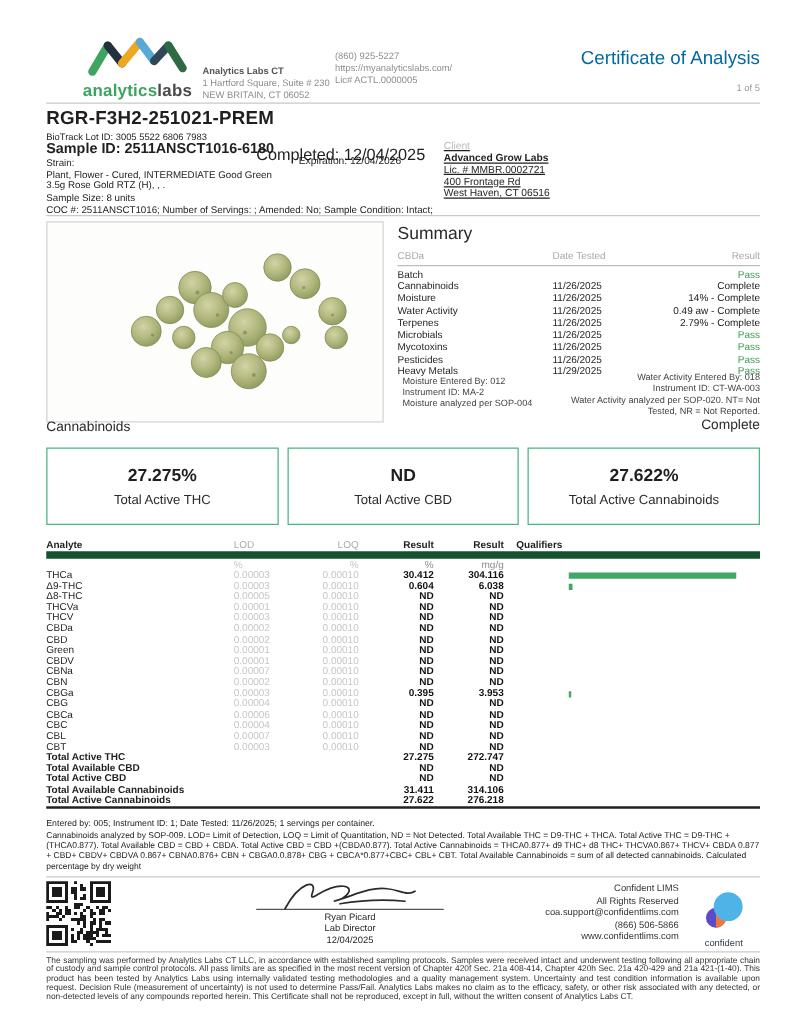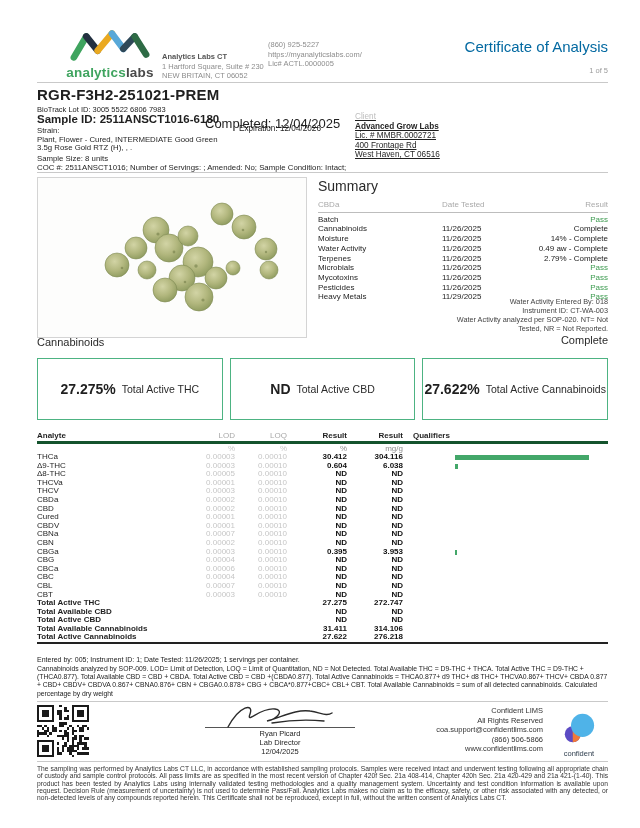--- a/index.html
+++ b/index.html
@@ -41,32 +41,32 @@
   .sum-row .r{color:#222;}
   .sum-row .r.pass{color:var(--pass);}
 
   .moist-note{position:absolute;left:322px;top:300px;font-size:7.3px;line-height:9px;color:#444;}
   .wa-note{position:absolute;right:32px;top:297px;width:168px;font-size:7.3px;line-height:9px;color:#444;text-align:right;}
 
   
   .cann-label{position:absolute;left:37px;top:336px;font-size:11px;color:#2a2a2a;}
   .cann-status{position:absolute;right:32px;top:334px;font-size:11px;color:#2a2a2a;}
   .hl-row{position:absolute;left:37px;top:358px;width:571px;display:flex;gap:7px;}
-  .hl-box{flex:1;height:60px;border:1.5px solid var(--box-border);display:flex;
+  .hl-box{flex:1;height:60px;border:1.5px solid var(--box-border);display:flex;flex-direction:column;
           align-items:center;justify-content:center;gap:6px;background:#fff;}
   .hl-value{font-size:14px;font-weight:bold;}
   .hl-label{font-size:10.5px;color:#2a2a2a;}
 
   
   .atable{position:absolute;left:37px;top:431px;width:571px;font-size:8px;}
-  .ahead{display:flex;font-weight:bold;line-height:9px;border-bottom:3px solid #14532d;padding-bottom:1px;}
+  .ahead{display:flex;font-weight:bold;line-height:9px;border-bottom:6px solid #14532d;padding-bottom:1px;}
   .asub{display:flex;line-height:9px;}
   .arow,.trow{display:flex;height:8.6px;line-height:8.6px;}
   .c-name{width:150px;}
-  .c-lod{width:48px;text-align:right;}
+  .c-lod{width:48px;}
   .c-loq{width:52px;text-align:right;}
   .c-pct{width:60px;text-align:right;}
   .c-mgg{width:56px;text-align:right;}
   .c-qual{flex:1;position:relative;padding-left:10px;}
   .ahead .c-lod,.ahead .c-loq{color:#a9a9a9;font-weight:normal;}
   .asub .c-lod,.asub .c-loq{color:#c6c6c6;}
   .asub .c-pct,.asub .c-mgg{color:#8d8d8d;}
   .arow .c-lod,.arow .c-loq{color:#c6c6c6;}
   .arow .c-pct,.arow .c-mgg,.trow .c-pct,.trow .c-mgg{font-weight:bold;color:#111;}
   .trow .c-name{width:250px;font-weight:bold;}
@@ -248,20 +248,25 @@
   </div>
 
   <div class="sum-row">
     <div>Heavy Metals</div>
     <div>11/29/2025</div>
     <div class="r pass">Pass</div>
   </div>
 </div>
   </div>
 
+  <div class="moist-note">
+    <div>Moisture Entered By: 012</div>
+    <div>Instrument ID: MA-2</div>
+    <div>Moisture analyzed per SOP-004</div>
+  </div>
   <div class="wa-note">
     <div>Water Activity Entered By: 018</div>
     <div>Instrument ID: CT-WA-003</div>
     <div>Water Activity analyzed per SOP-020. NT= Not Tested, NR = Not Reported.</div>
   </div>
 
   <div class="cann-label">Cannabinoids</div>
   <div class="cann-status">Complete</div>
 
   <div class="hl-row">
@@ -358,21 +363,21 @@
   <div class="arow">
     <div class="c-name">CBD</div>
     <div class="c-lod">0.00002</div>
     <div class="c-loq">0.00010</div>
     <div class="c-pct">ND</div>
     <div class="c-mgg">ND</div>
     <div class="c-qual"></div>
   </div>
 
   <div class="arow">
-    <div class="c-name">Cured</div>
+    <div class="c-name">Green</div>
     <div class="c-lod">0.00001</div>
     <div class="c-loq">0.00010</div>
     <div class="c-pct">ND</div>
     <div class="c-mgg">ND</div>
     <div class="c-qual"></div>
   </div>
 
   <div class="arow">
     <div class="c-name">CBDV</div>
     <div class="c-lod">0.00001</div>

